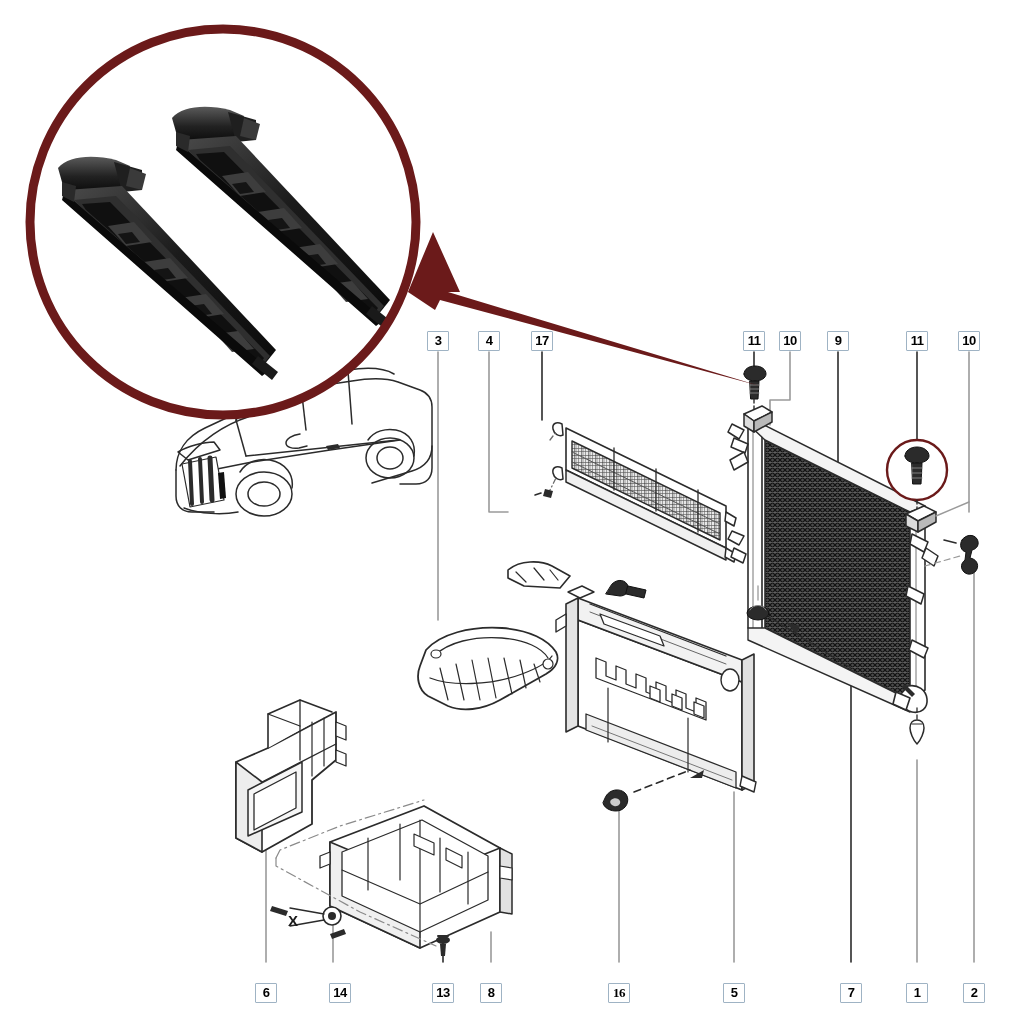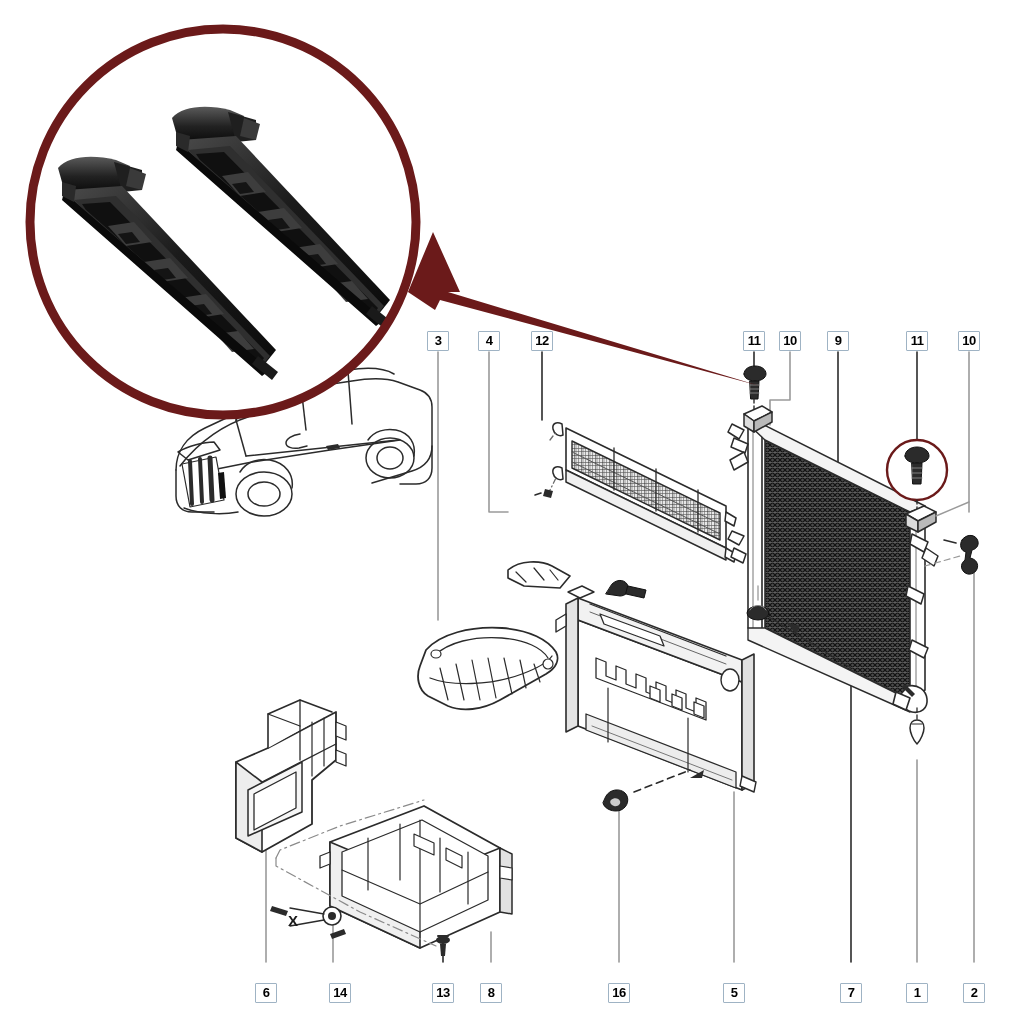--- a/index.html
+++ b/index.html
@@ -450,32 +450,32 @@
           </g>
         </g>
         <circle cx="223" cy="222" r="193" fill="none" stroke="#6b1a1a" stroke-width="9"></circle>
       </g>
 
     </g>
   </svg>
 
   <div class="callout" style="left:427px; top:331px;">3</div>
   <div class="callout" style="left:478px; top:331px;">4</div>
-  <div class="callout" style="left:531px; top:331px;">12</div>
+  <div class="callout" style="left:531px; top:331px;">17</div>
   <div class="callout" style="left:743px; top:331px;">11</div>
   <div class="callout" style="left:779px; top:331px;">10</div>
   <div class="callout" style="left:827px; top:331px;">9</div>
   <div class="callout" style="left:906px; top:331px;">11</div>
   <div class="callout" style="left:958px; top:331px;">10</div>
 
   <div class="callout" style="left:255px; top:983px;">6</div>
   <div class="callout" style="left:329px; top:983px;">14</div>
   <div class="callout" style="left:432px; top:983px;">13</div>
   <div class="callout" style="left:480px; top:983px;">8</div>
-  <div class="callout" style="left:608px; top:983px;">16</div>
+  <div class="callout" style="left:608px; top:983px;font-family:Liberation Serif, serif;">16</div>
   <div class="callout" style="left:723px; top:983px;">5</div>
   <div class="callout" style="left:840px; top:983px;">7</div>
   <div class="callout" style="left:906px; top:983px;">1</div>
   <div class="callout" style="left:963px; top:983px;">2</div>
 
   <div style="position:absolute; left:288px; top:912px; font-size:15px; font-weight:bold; color:#1a1a1a; z-index:45;">X</div>
 
 </div>
 
 </body></html>

